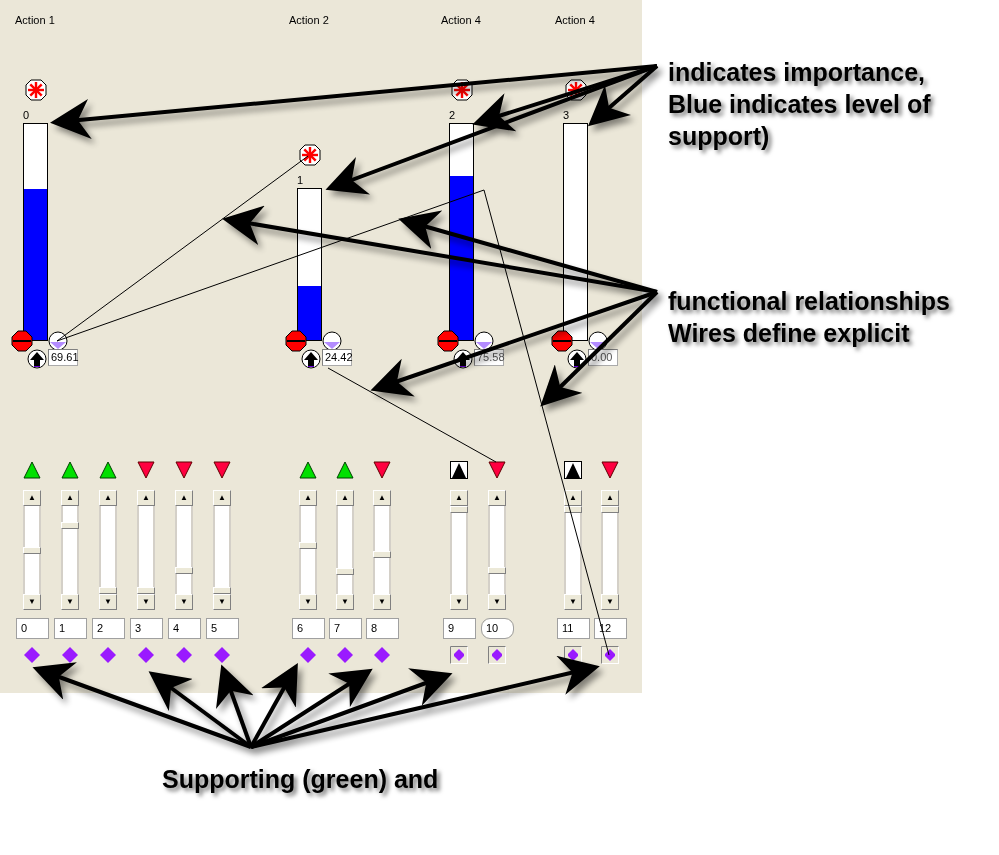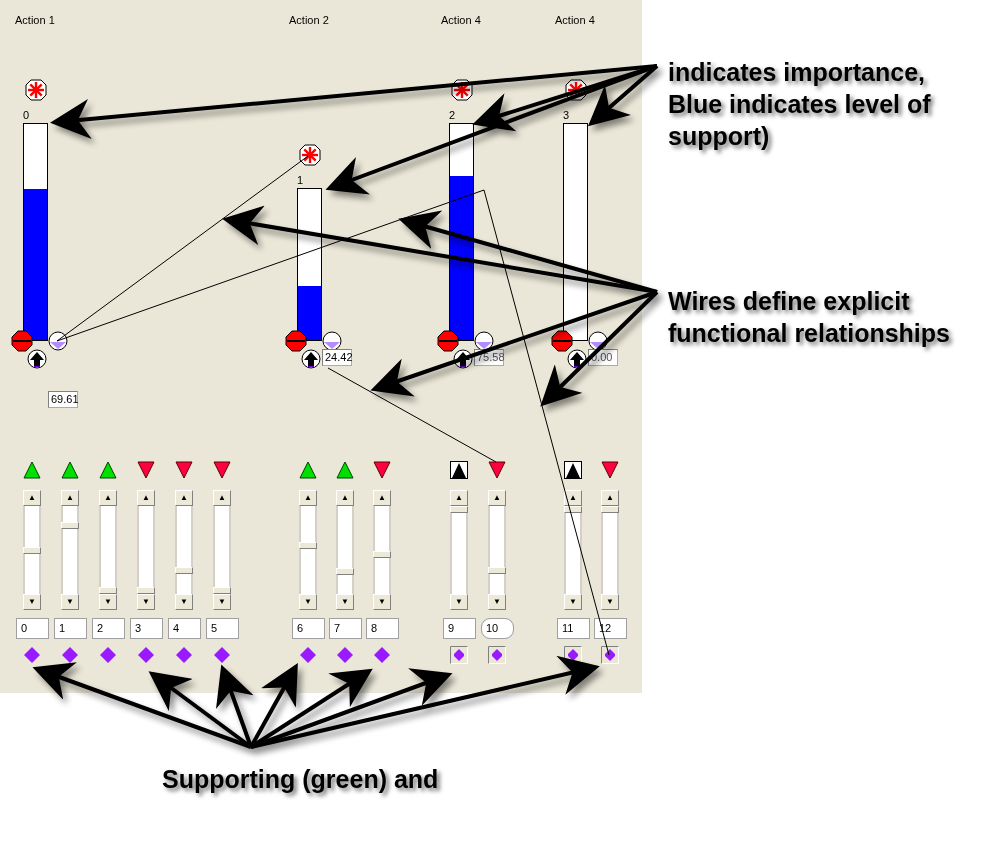--- a/index.html
+++ b/index.html
@@ -47,21 +47,21 @@
       </svg>
       <svg width="20" height="20" style="position: absolute; left: 48px; top: 331px;">
         <circle cx="10" cy="10" r="9" fill="#fff" stroke="#000"></circle>
         <path d="M2,11 H18 L10,18 Z" fill="#b48cff"></path>
       </svg>
       <svg width="20" height="20" style="position: absolute; left: 27px; top: 349px;">
         <circle cx="10" cy="10" r="9" fill="#fff" stroke="#000"></circle>
         <rect x="7" y="10" width="6" height="8" fill="#6a00d8"></rect>
         <path d="M3,11 L10,3 L17,11 H13 V17 H7 V11 Z" fill="#000"></path>
       </svg>
-      <div class="val-box" style="left: 48px; top: 349px; margin-top: 42px;">69.61</div>
+      <div class="val-box" style="left: 48px; top: 349px;">69.61</div>
       <div class="action-title" style="left: 289px;">Action 2</div>
       <svg width="22" height="22" style="position: absolute; left: 299px; top: 144px;">
         <path d="M6,1 H16 L21,6 V16 L16,21 H6 L1,16 V6 Z" fill="#fff" stroke="#000" stroke-width="1"></path>
         <g stroke="#ff0000" stroke-width="2.4">
           <line x1="11" y1="3" x2="11" y2="19"></line>
           <line x1="3" y1="11" x2="19" y2="11"></line>
           <line x1="5.3" y1="5.3" x2="16.7" y2="16.7"></line>
           <line x1="16.7" y1="5.3" x2="5.3" y2="16.7"></line>
         </g>
       </svg>
@@ -365,18 +365,18 @@
     <line x1="251" y1="747" x2="592" y2="668" stroke="#000" stroke-width="4" marker-end="url(#ah)"></line>
   </g>
 </svg>
 
 <div class="annotation" style="left:668px;top:56px;">
   <div>indicates importance,</div>
   <div>Blue indicates level of</div>
   <div>support)</div>
 </div>
 <div class="annotation" style="left:668px;top:285px;">
+  <div>functional relationships</div>
   <div>Wires define explicit</div>
-  <div>functional relationships</div>
 </div>
 <div class="annotation" style="left:162px;top:763px;">
   <div>Supporting (green) and</div>
 </div>
 
 </body></html>

